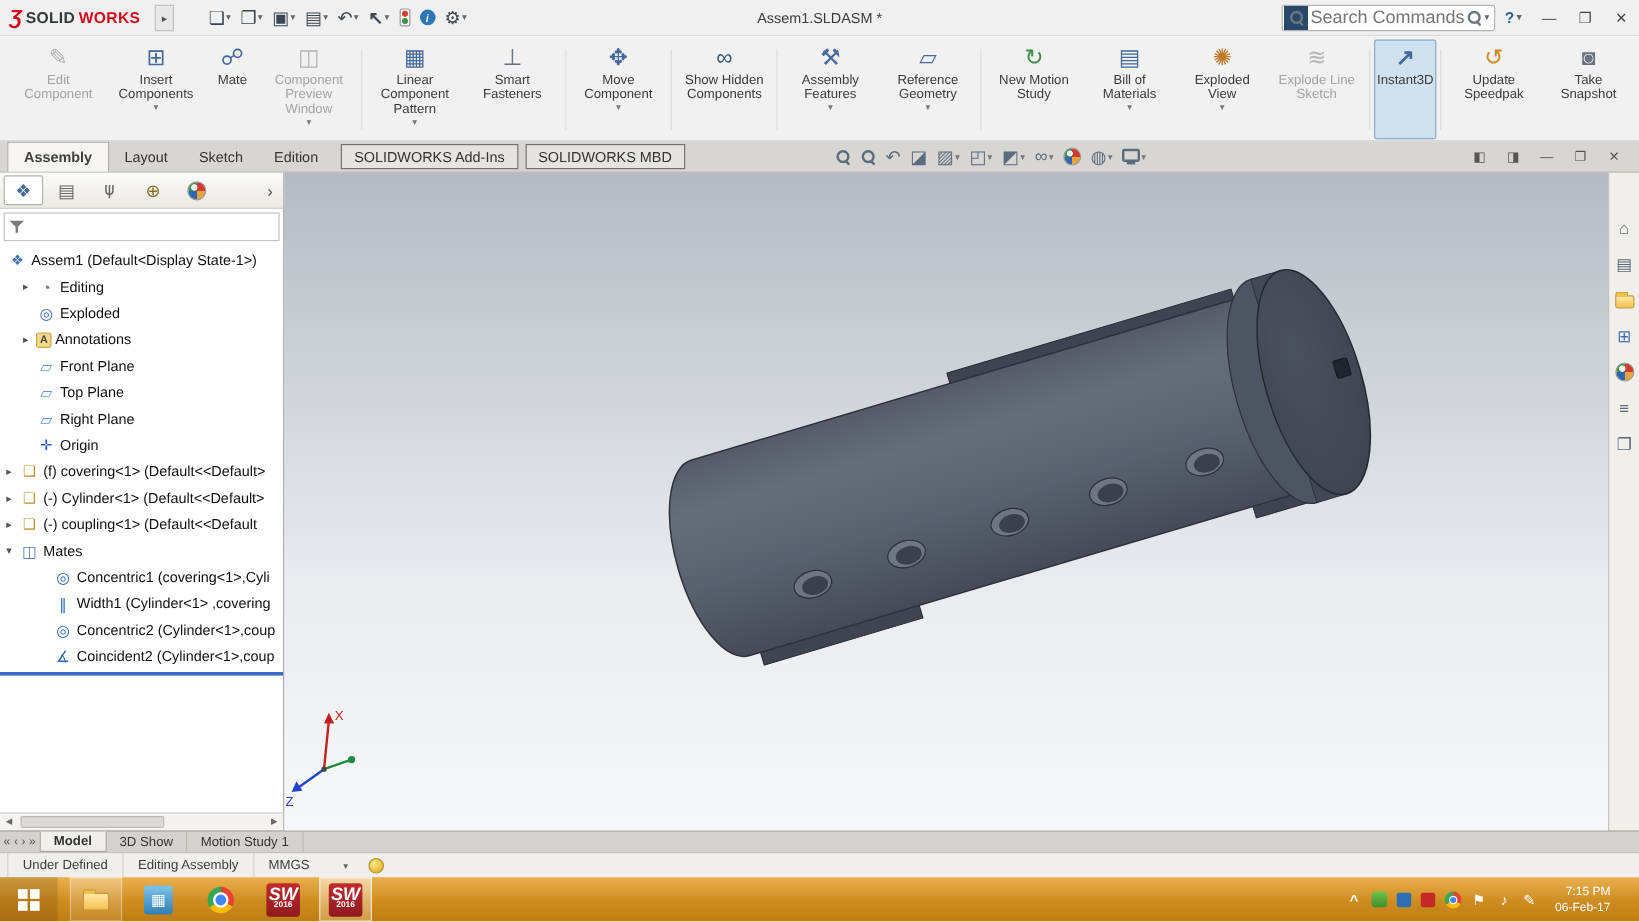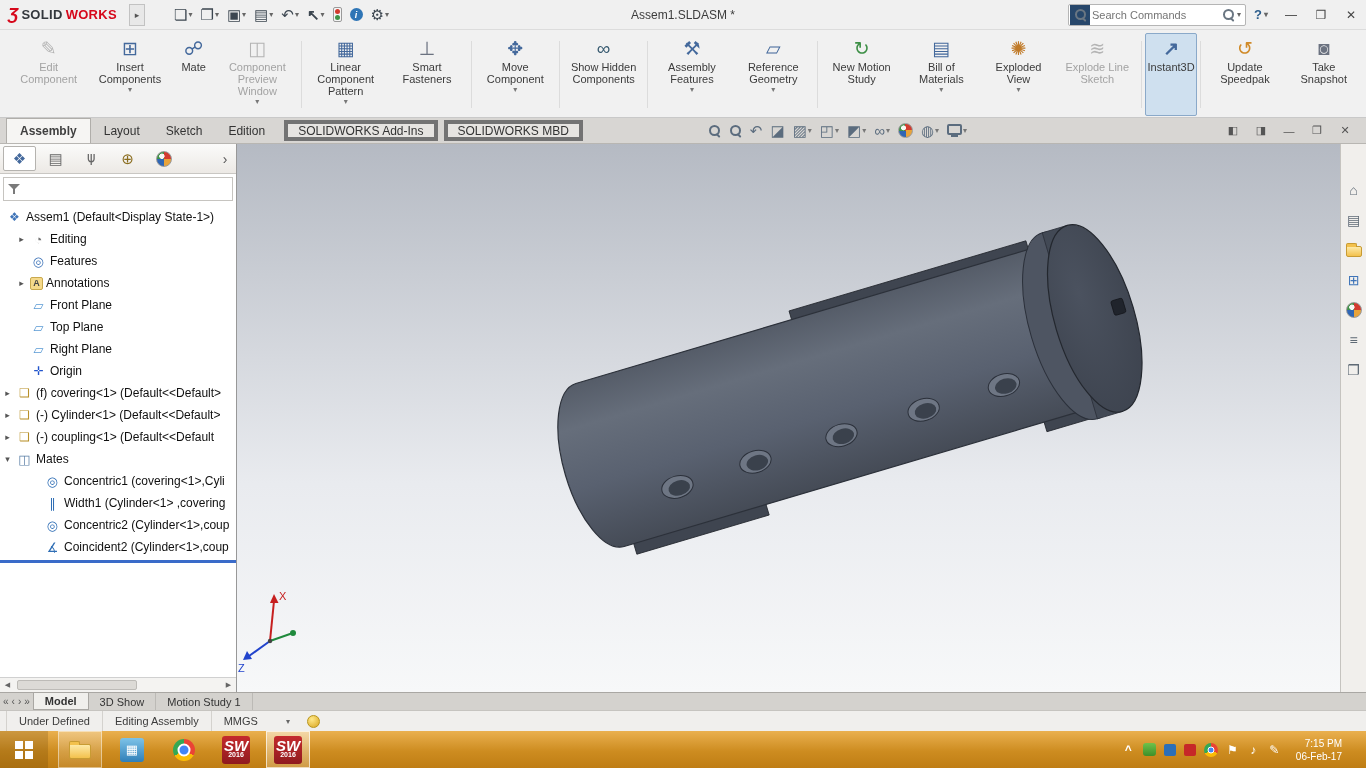--- a/index.html
+++ b/index.html
@@ -18,21 +18,21 @@
   .qtb{display:flex;align-items:center;padding:2px 3px;color:#3c4650;font-size:15px;border-radius:2px}
   .qtb .dd{font-size:8px;color:#666;margin-left:1px}
   .tl{width:9px;height:15px;border:1px solid #9a9a9a;border-radius:2px;background:#f4f4f4;display:flex;flex-direction:column;align-items:center;justify-content:space-evenly}
   .tl i{display:block;width:5px;height:5px;border-radius:50%}
   .tl .r{background:#d23b2e}.tl .g{background:#3f9347}
   .infoi{width:13px;height:13px;border-radius:50%;background:#2e75b6;color:#fff;font-size:9px;font-weight:bold;display:flex;align-items:center;justify-content:center;font-style:italic}
   .wtitle{position:absolute;left:50%;transform:translateX(-50%);top:8px;font-size:12px;color:#3c3c3c;white-space:nowrap}
   .tbright{margin-left:auto;display:flex;align-items:center;height:100%}
   .searchbox{width:178px;height:22px;background:#fff;border:1px solid #b5b5b5;display:flex;align-items:center;border-radius:2px;overflow:hidden}
   .sleft{width:20px;height:20px;background:#27476b;display:flex;align-items:center;justify-content:center;color:#fff;flex:none;margin:0 2px 0 1px}
-  .searchbox input{flex:1;border:none;outline:none;font-size:11px;color:#555;background:transparent;min-width:0;font-family:"Liberation Sans",sans-serif}
+  .searchbox input{flex:1;border:none;outline:none;font-size:15px;color:#555;background:transparent;min-width:0;font-family:"Liberation Sans",sans-serif}
   .searchbox .mag{color:#6a7682;margin:0 2px}
   .searchbox .dd{font-size:8px;color:#666;margin-right:4px}
   .helpbtn{display:flex;align-items:center;margin:0 8px;color:#2b5d8c;font-weight:bold;font-size:13px;gap:2px}
   .helpbtn .dd{font-size:8px;color:#666}
   .winbtn{width:30px;height:100%;display:flex;align-items:center;justify-content:center;color:#444;font-size:12px}
   .mag{width:13px;height:13px;position:relative;display:inline-block}
   .mag::before{content:"";position:absolute;left:1px;top:1px;width:7px;height:7px;border:2px solid currentColor;border-radius:50%}
   .mag::after{content:"";position:absolute;left:9px;top:9px;width:5px;height:2px;background:currentColor;transform:rotate(45deg);transform-origin:0 0;border-radius:1px}
 
   
@@ -45,21 +45,21 @@
   .rbtn.dis .ric{color:#b4b4b4}
   .rbtn.on{background:#cfe0ef;border-color:#8aa9c9}
   .rsep{width:1px;background:#dcdcdc;margin:8px 3px;flex:none}
   .c-green{color:#3d8f46!important}.c-org{color:#c07a28!important}.c-org2{color:#d08a28!important}
   .c-gray{color:#6b7280!important}.c-steel{color:#35586e!important}
 
   
   .tabrow{height:26px;background:#d8d6d3;border-bottom:1px solid #b8b6b2;display:flex;align-items:stretch;padding-left:6px;flex:none}
   .ctab{padding:0 13px;display:flex;align-items:center;font-size:12px;color:#333}
   .ctab.active{background:#f6f5f3;border:1px solid #b0aeaa;border-bottom:none;font-weight:bold;color:#404040}
-  .ctab.boxed{border:4px solid #737373;background:#e6e4e1;margin:2px 0 2px 6px;padding:0 10px}
+  .ctab.boxed{border:1px solid #737373;background:#e6e4e1;margin:2px 0 2px 6px;padding:0 10px}
   .viewtools{display:flex;align-items:center;gap:8px;margin-left:125px}
   .vt{display:flex;align-items:center;gap:1px;color:#5b6c7e;font-size:15px}
   .vt .dd{font-size:8px;color:#777}
   .ball{width:15px;height:15px;border-radius:50%;border:1px solid #9a9a9a;background:radial-gradient(circle at 35% 30%,rgba(255,255,255,.95) 0 18%,rgba(255,255,255,0) 22%),conic-gradient(#d23b2e 0 25%,#e8a33a 25% 50%,#2f66b5 50% 75%,#3f9347 75% 100%)}
   .monitor{width:15px;height:11px;border:2px solid #5b6c7e;border-radius:2px;position:relative;margin-top:-2px}
   .monitor::after{content:"";position:absolute;left:2px;bottom:-4px;width:7px;height:2px;background:#5b6c7e}
   .docbtns{margin-left:auto;display:flex;align-items:center;gap:2px;padding-right:8px}
   .docbtn{width:26px;height:20px;display:flex;align-items:center;justify-content:center;color:#555;font-size:11px}
 
   
@@ -396,21 +396,21 @@
           <span>Assem1 (Default&lt;Display State-1&gt;)</span>
         </div>
         <div class="trow" style="padding-left:16px">
           <span class="arr">▸</span>
           <span class="ti ic-his">◔</span>
           <span>Editing</span>
         </div>
         <div class="trow" style="padding-left:16px">
           <span class="arr"></span>
           <span class="ti ic-sen">◎</span>
-          <span>Features</span>
+          <span>Exploded</span>
         </div>
         <div class="trow" style="padding-left:16px">
           <span class="arr">▸</span>
           <span class="ti ic-ann">A</span>
           <span>Annotations</span>
         </div>
         <div class="trow" style="padding-left:16px">
           <span class="arr"></span>
           <span class="ti ic-pln">▱</span>
           <span>Front Plane</span>

